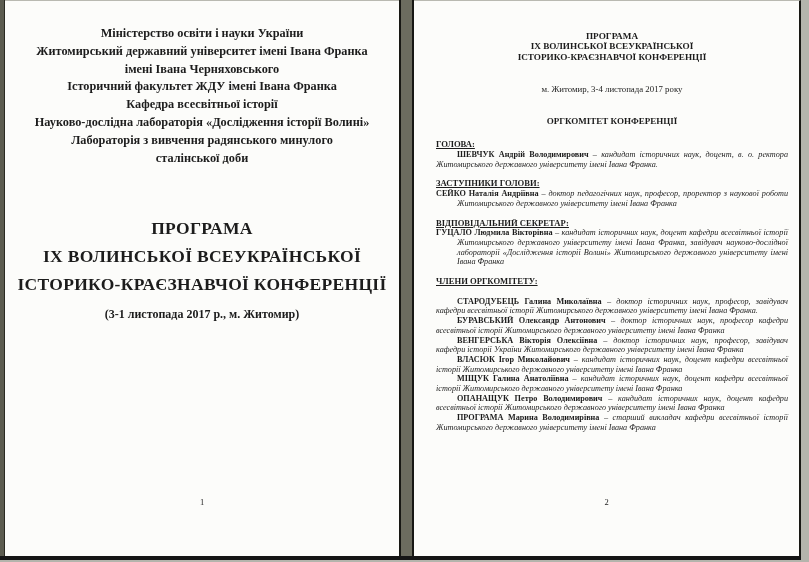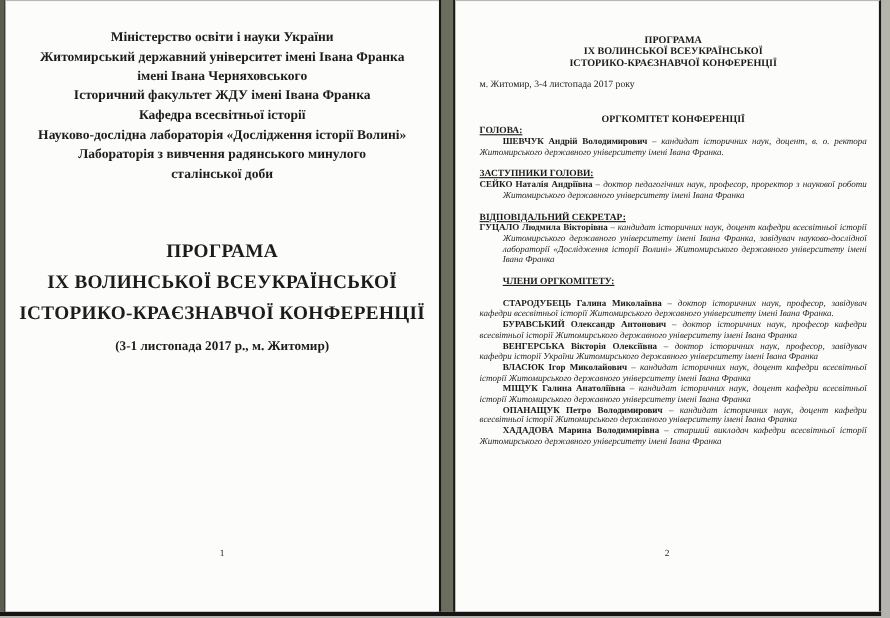--- a/index.html
+++ b/index.html
@@ -76,37 +76,38 @@
     font-size: 8.2px;
     line-height: 9.7px;
   }
   .p2-title {
     text-align: center;
     font-weight: bold;
     font-size: 9.2px;
     line-height: 10.3px;
   }
   .p2-date {
-    margin-top: 10px;
+    text-align: center;
+    margin-top: 23px;
     font-size: 8.8px;
   }
   .p2-org {
     text-align: center;
     margin-top: 22px;
     font-weight: bold;
     font-size: 9px;
   }
-  .section { margin-top: 1px; }
+  .section { margin-top: 14px; }
   .section + .section { margin-top: 10px; }
   .sec-heading {
     font-weight: bold;
     text-decoration: underline;
     font-size: 8.6px;
   }
-  .sec-heading.indented { margin-left: 21px; }
+  .sec-heading.indented { }
   .sec-heading.gap-below { margin-bottom: 10px; }
   .member {
     text-align: justify;
     margin: 0;
   }
   .member i { font-style: italic; }
   .member b { font-weight: bold; }
   .p-indent  { text-indent: 21px; }
   .p-hanging { padding-left: 21px; text-indent: -21px; }
 </style>
@@ -195,21 +196,21 @@
 
   <p class="member p-indent"><b>ВЕНГЕРСЬКА Вікторія Олексіївна</b><span> – </span><i>доктор історичних наук, професор, завідувач кафедри історії України Житомирського державного університету імені Івана Франка</i></p>
 
 
   <p class="member p-indent"><b>ВЛАСЮК Ігор Миколайович</b><span> – </span><i>кандидат історичних наук, доцент кафедри всесвітньої історії Житомирського державного університету імені Івана Франка</i></p>
 
   <p class="member p-indent"><b>МІЩУК Галина Анатоліївна</b><span> – </span><i>кандидат історичних наук, доцент кафедри всесвітньої історії Житомирського державного університету імені Івана Франка</i></p>
 
   <p class="member p-indent"><b>ОПАНАЩУК Петро Володимирович</b><span> – </span><i>кандидат історичних наук, доцент кафедри всесвітньої історії Житомирського державного університету імені Івана Франка</i></p>
 
-  <p class="member p-indent"><b>ХАДАДОВА Марина Володимирівна</b><span> – </span><i>старший викладач кафедри всесвітньої історії Житомирського державного університету імені Івана Франка</i></p>
+  <p class="member p-indent"><b>ПРОГРАМА Марина Володимирівна</b><span> – </span><i>старший викладач кафедри всесвітньої історії Житомирського державного університету імені Івана Франка</i></p>
 </div>
   </div>
 </div>
       </div>
       <div class="page-num">2</div>
     </div>
   </div>
 </div>
 
 </body></html>

